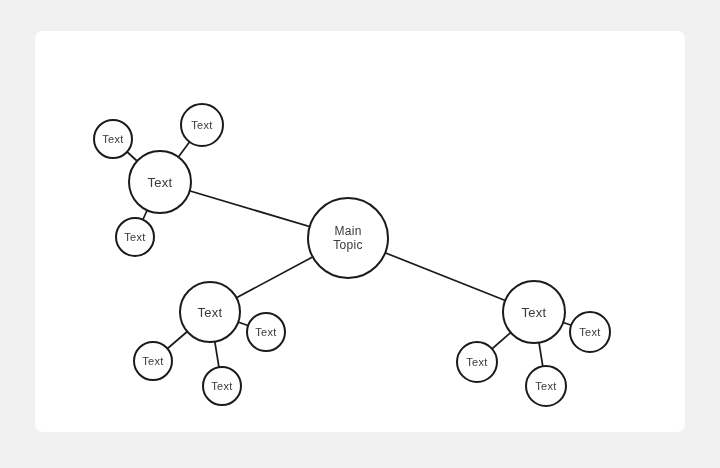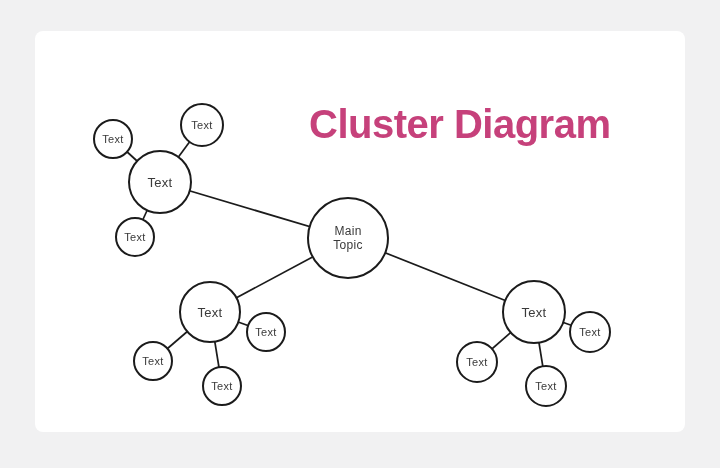--- a/index.html
+++ b/index.html
@@ -52,21 +52,20 @@
   }
   .node-label-main { font-size: 12px; }
   .node-label-head { font-size: 13px; }
   .node-label-leaf { font-size: 11px; }
 </style>
 </head>
 <body>
 
 <div class="window" style="background: rgb(241, 241, 242);">
   <div class="canvas-card" style="background: rgb(255, 255, 255);">
-    <h1 class="page-title" style="color: rgb(198, 65, 123);">Cluster Diagram</h1>
     <svg class="diagram" width="650" height="401" viewBox="0 0 650 401">
         <line x1="313" y1="207" x2="125" y2="151" stroke="#1b1b1b" stroke-width="1.7" class="edge-line"></line>
         <line x1="313" y1="207" x2="175" y2="281" stroke="#1b1b1b" stroke-width="1.7" class="edge-line"></line>
         <line x1="313" y1="207" x2="499" y2="281" stroke="#1b1b1b" stroke-width="1.7" class="edge-line"></line>
         <line x1="125" y1="151" x2="78" y2="108" stroke="#1b1b1b" stroke-width="1.7" class="edge-line"></line>
         <line x1="125" y1="151" x2="167" y2="94" stroke="#1b1b1b" stroke-width="1.7" class="edge-line"></line>
         <line x1="125" y1="151" x2="100" y2="206" stroke="#1b1b1b" stroke-width="1.7" class="edge-line"></line>
         <line x1="175" y1="281" x2="231" y2="301" stroke="#1b1b1b" stroke-width="1.7" class="edge-line"></line>
         <line x1="175" y1="281" x2="118" y2="330" stroke="#1b1b1b" stroke-width="1.7" class="edge-line"></line>
         <line x1="175" y1="281" x2="187" y2="355" stroke="#1b1b1b" stroke-width="1.7" class="edge-line"></line>

